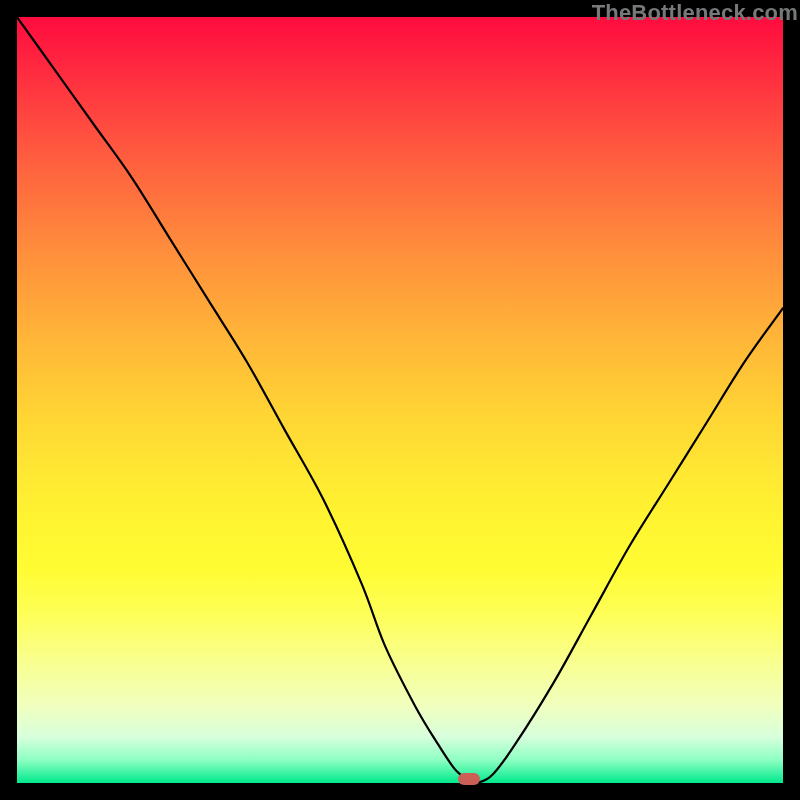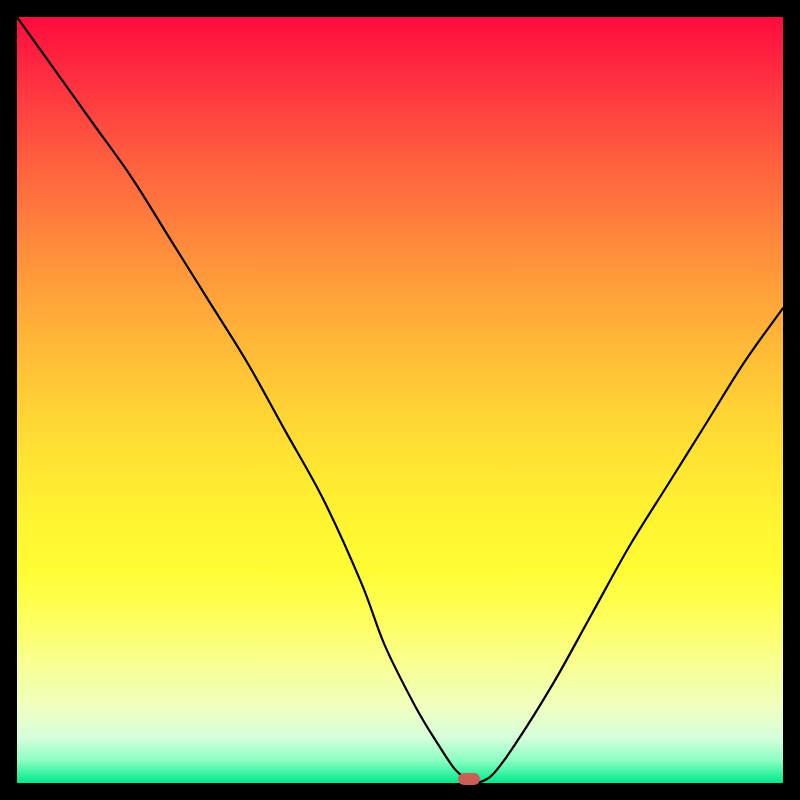--- a/index.html
+++ b/index.html
@@ -65,13 +65,14 @@
 
 <div class="frame">
   <div class="plot-area"></div>
 
   <svg class="curve-svg" viewBox="0 0 766 766" preserveAspectRatio="none">
     <path id="curve-path" d="M 0.00 0.00 C 6.38 8.94, 25.53 35.75, 38.30 53.62 C 51.07 71.49, 63.83 89.37, 76.60 107.24 C 89.37 125.11, 102.13 141.71, 114.90 160.86 C 127.67 180.01, 140.43 201.71, 153.20 222.14 C 165.97 242.57, 178.73 262.99, 191.50 283.42 C 204.27 303.85, 217.03 323.00, 229.80 344.70 C 242.57 366.40, 255.33 390.66, 268.10 413.64 C 280.87 436.62, 293.63 457.05, 306.40 482.58 C 319.17 508.11, 334.49 542.58, 344.70 566.84 C 354.91 591.10, 358.74 607.69, 367.68 628.12 C 376.62 648.55, 389.38 672.80, 398.32 689.40 C 407.26 706.00, 414.92 717.49, 421.30 727.70 C 427.68 737.91, 432.79 745.57, 436.62 750.68 C 440.45 755.79, 441.73 755.79, 444.28 758.34 C 446.83 760.89, 449.39 764.72, 451.94 766.00 C 454.49 767.28, 455.77 767.28, 459.60 766.00 C 463.43 764.72, 468.54 764.72, 474.92 758.34 C 481.30 751.96, 487.69 743.02, 497.90 727.70 C 508.11 712.38, 523.43 688.12, 536.20 666.42 C 548.97 644.72, 561.73 620.46, 574.50 597.48 C 587.27 574.50, 600.03 550.24, 612.80 528.54 C 625.57 506.84, 638.33 487.69, 651.10 467.26 C 663.87 446.83, 676.63 426.41, 689.40 405.98 C 702.17 385.55, 714.93 363.85, 727.70 344.70 C 740.47 325.55, 759.62 300.02, 766.00 291.08" fill="none" stroke="#000" stroke-width="2.2" stroke-linejoin="round" stroke-linecap="round"></path>
   </svg>
 
   <div id="marker" class="marker" style="left: 468.94px; top: 779px;"></div>
 
+  <div class="watermark">TheBottleneck.com</div>
 </div>
 
 </body></html>

